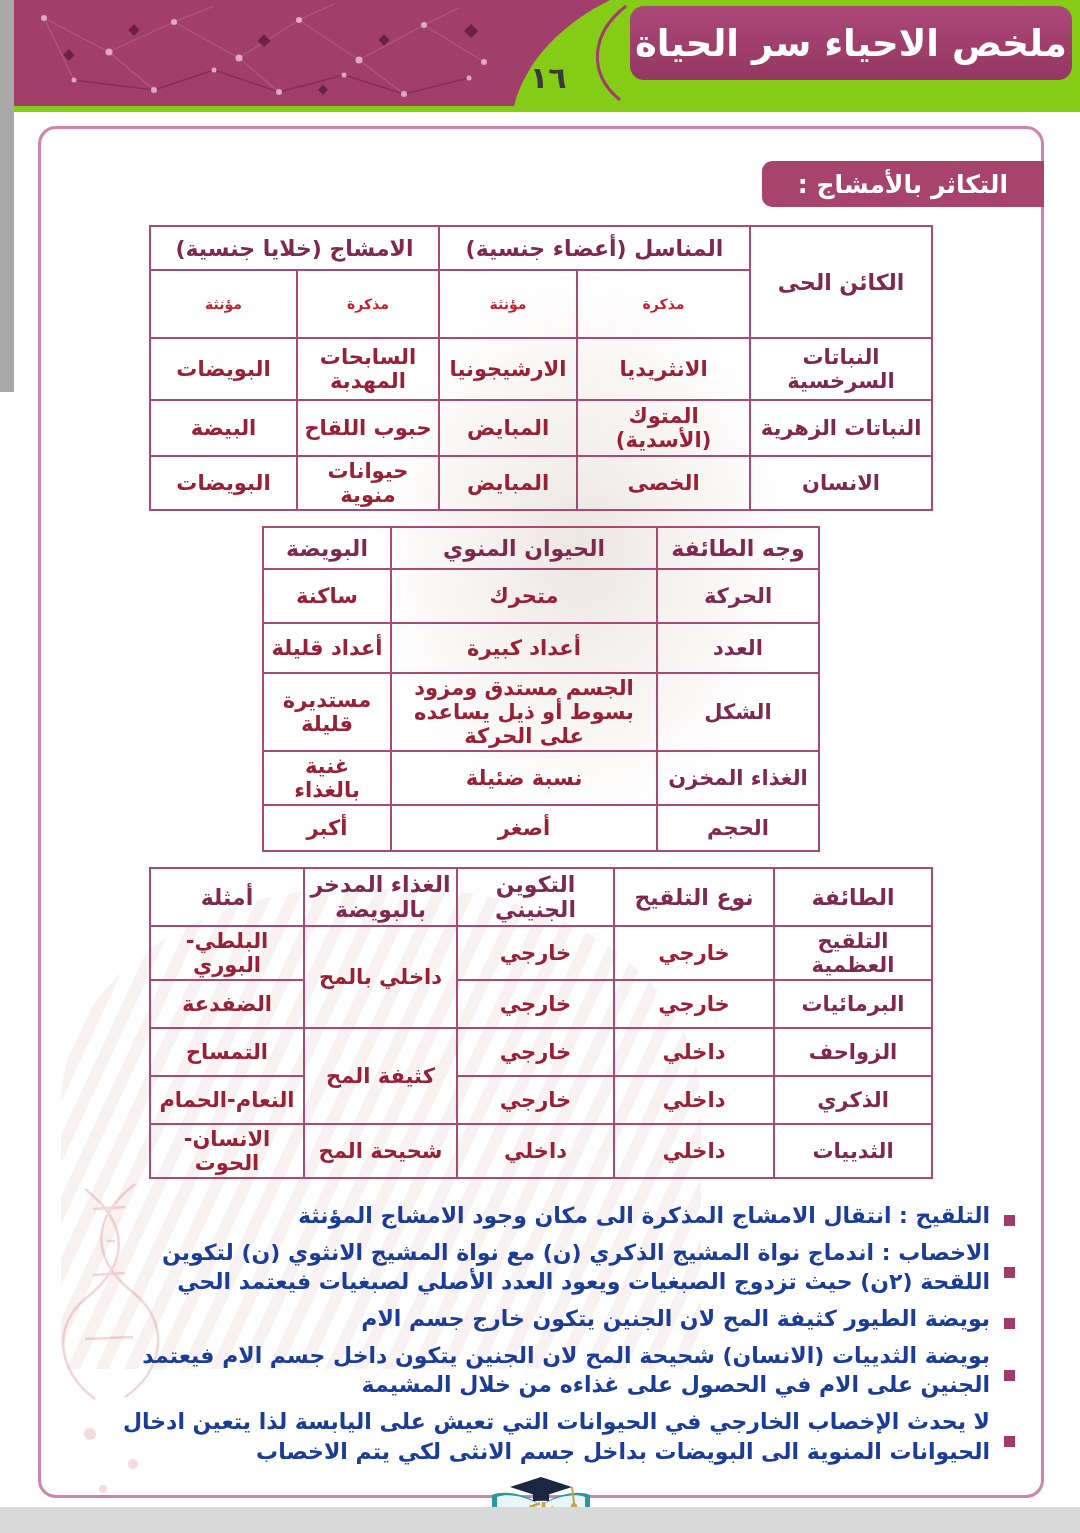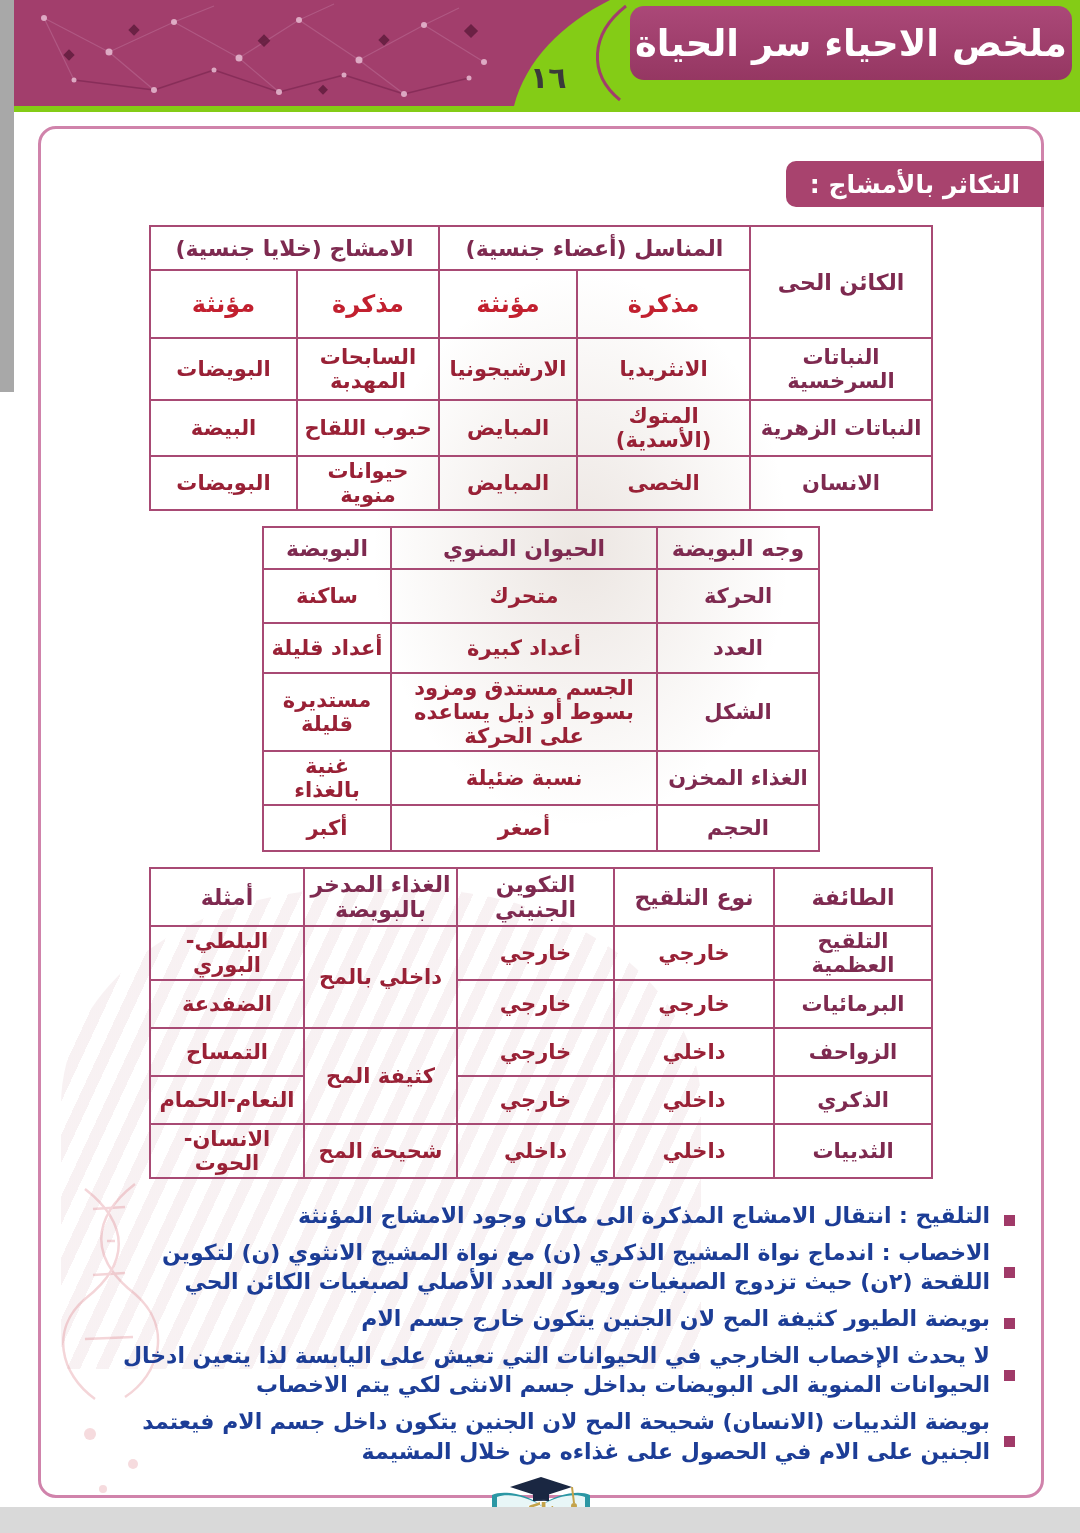--- a/index.html
+++ b/index.html
@@ -35,28 +35,28 @@
   
   .wm{position:absolute;inset:0;z-index:0;pointer-events:none;overflow:hidden;border-radius:16px;}
   .wm-head{position:absolute;left:330px;top:140px;width:420px;height:560px;border-radius:50%;
     background:radial-gradient(ellipse at center,rgba(160,130,110,0.20),rgba(160,130,110,0) 70%);}
   .wm-body{position:absolute;left:20px;top:760px;width:640px;height:480px;border-radius:45% 45% 0 0;
     background:repeating-linear-gradient(115deg,rgba(185,120,135,0.10) 0 12px,rgba(255,255,255,0) 12px 26px);}
   .doodle{position:absolute;left:14px;top:1050px;opacity:0.8;}
 
   .badge{position:absolute;top:32px;right:-3px;height:46px;min-width:190px;background:#a8436e;color:#fff;
     display:flex;align-items:center;justify-content:center;font-weight:bold;font-size:25px;
-    border-radius:10px 0 0 10px;padding:0 24px;z-index:2;}
+    border-radius:10px 0 0 10px;padding:0 36px;z-index:2;}
 
   
   table.t{border-collapse:collapse;table-layout:fixed;}
   .t th,.t td{border:2px solid var(--tbl);text-align:center;vertical-align:middle;font-weight:bold;
     padding:2px 5px;overflow:hidden;}
   .t th.top{color:var(--hdr-text);font-size:22px;}
-  .t th.sub{color:var(--red);font-size:24px;}
+  .t th.sub{color:var(--red);font-size:14px;}
   .t td{color:var(--cell-text);font-size:21px;}
   .t td.rowhdr{color:var(--hdr-text);}
 
   .t1{width:782px;margin:96px auto 0;}
   .t1 tr.h1{height:44px;}
   .t1 tr.h2{height:68px;}
   .t1 tr.r0{height:62px;}
   .t1 tr.r1{height:56px;}
   .t1 tr.r2{height:46px;}
 
@@ -226,21 +226,21 @@
     </table>
 
     <table class="t t2">
       <colgroup>
           <col style="width:162px">
           <col style="width:266px">
           <col style="width:128px">
         </colgroup>
       <thead>
         <tr class="h">
-          <th class="top">وجه البويضة</th>
+          <th class="top">وجه الطائفة</th>
           <th class="top">الحيوان المنوي</th>
           <th class="top">البويضة</th>
         </tr>
       </thead>
       <tbody>
         <tr class="r0">
           <td class="rowhdr">الحركة</td>
           <td>متحرك</td>
           <td>ساكنة</td>
         </tr>
@@ -321,33 +321,33 @@
       </tbody>
     </table>
 
     <ul class="notes">
       <li class="note">
         <span class="bullet"></span>
         <span class="note-text">التلقيح : انتقال الامشاج المذكرة الى مكان وجود الامشاج المؤنثة</span>
       </li>
       <li class="note">
         <span class="bullet"></span>
-        <span class="note-text">الاخصاب : اندماج نواة المشيج الذكري (ن) مع نواة المشيج الانثوي (ن) لتكوين اللقحة (٢ن) حيث تزدوج الصبغيات ويعود العدد الأصلي لصبغيات الكائن الحي</span>
+        <span class="note-text">الاخصاب : اندماج نواة المشيج الذكري (ن) مع نواة المشيج الانثوي (ن) لتكوين اللقحة (٢ن) حيث تزدوج الصبغيات ويعود العدد الأصلي لصبغيات فيعتمد الحي</span>
       </li>
       <li class="note">
         <span class="bullet"></span>
         <span class="note-text">بويضة الطيور كثيفة المح لان الجنين يتكون خارج جسم الام</span>
       </li>
       <li class="note">
         <span class="bullet"></span>
+        <span class="note-text">بويضة الثدييات (الانسان) شحيحة المح لان الجنين يتكون داخل جسم الام فيعتمد الجنين على الام في الحصول على غذاءه من خلال المشيمة</span>
+      </li>
+      <li class="note">
+        <span class="bullet"></span>
         <span class="note-text">لا يحدث الإخصاب الخارجي في الحيوانات التي تعيش على اليابسة لذا يتعين ادخال الحيوانات المنوية الى البويضات بداخل جسم الانثى لكي يتم الاخصاب</span>
-      </li>
-      <li class="note">
-        <span class="bullet"></span>
-        <span class="note-text">بويضة الثدييات (الانسان) شحيحة المح لان الجنين يتكون داخل جسم الام فيعتمد الجنين على الام في الحصول على غذاءه من خلال المشيمة</span>
       </li>
     </ul>
 
     <div class="logo">
       <svg class="logo-icon" width="110" height="58" viewBox="0 0 110 58">
         <path d="M55,30 C38,18 16,15 6,20 L6,46 C18,40 40,44 55,54 Z" fill="#2b97a4"></path>
         <path d="M55,30 C72,18 94,15 104,20 L104,46 C92,40 70,44 55,54 Z" fill="#2b97a4"></path>
         <path d="M55,31 C41,21 21,18 11,22 L11,42 C21,38 43,42 55,50 Z" fill="#e8f6f7"></path>
         <path d="M55,31 C69,21 89,18 99,22 L99,42 C89,38 67,42 55,50 Z" fill="#e8f6f7"></path>
         <polygon points="55,2 86,12 55,22 24,12" fill="#1a2742"></polygon>

